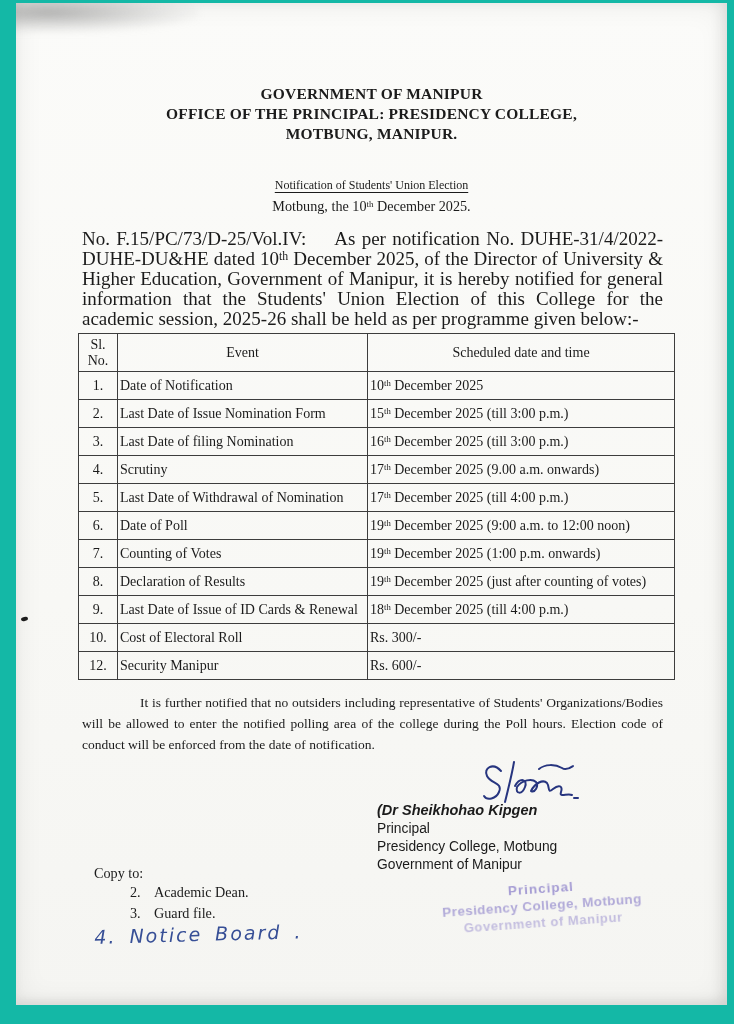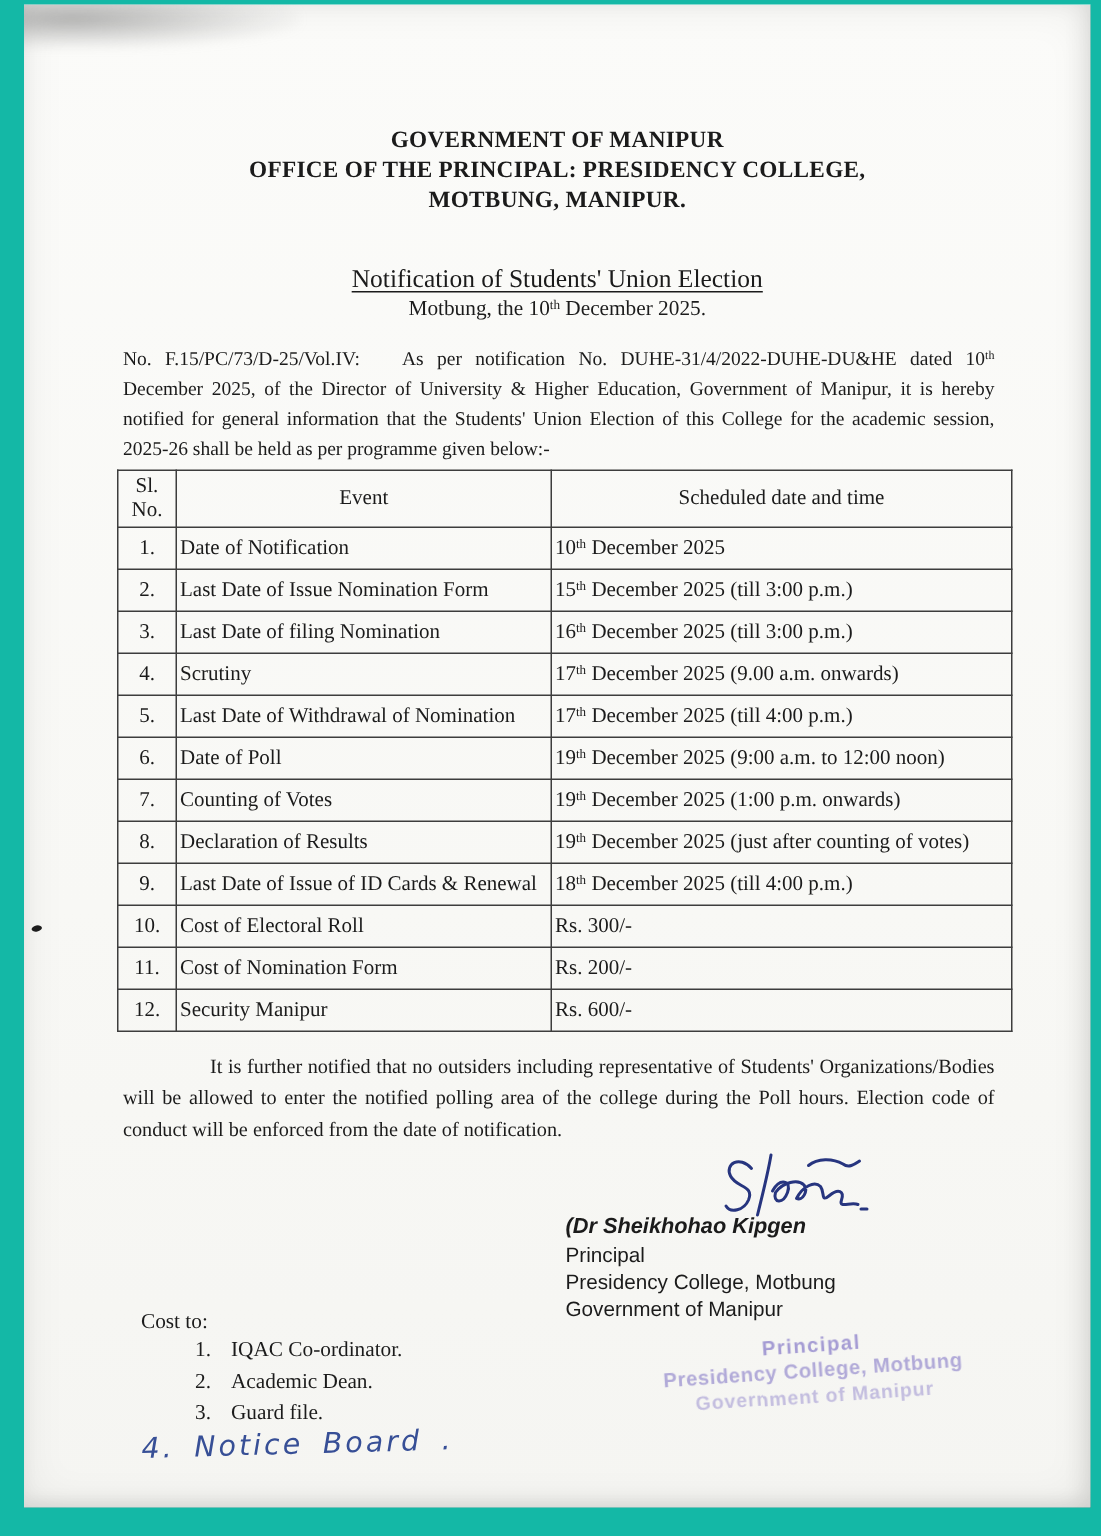--- a/index.html
+++ b/index.html
@@ -20,24 +20,24 @@
   .scan-shadow {
     position:absolute; left:-6px; top:-4px; width:190px; height:34px;
     background:radial-gradient(ellipse at 20% 40%, rgba(110,110,110,0.5), rgba(160,160,160,0.18) 55%, transparent 75%);
     filter:blur(3px);
   }
   .scan-speck { position:absolute; left:5px; top:614px; width:7px; height:4px; background:#1d1d1d; border-radius:50%; transform:rotate(-12deg); }
 
   .letterhead { margin-top:81px; text-align:center; font-weight:bold; font-size:15.5px; line-height:20px; letter-spacing:0.2px; }
 
   .title-wrap { margin-top:31px; text-align:center; }
-  .notice-title { font-size:17px; line-height:21px; text-decoration:underline; text-underline-offset:3px; }
+  .notice-title { font-size:12px; line-height:21px; text-decoration:underline; text-underline-offset:3px; }
   .place-date { font-size:14.2px; line-height:20px; }
 
-  .intro { margin:13px 64px 0 66px; font-size:13px; line-height:20px; text-align:justify; }
+  .intro { margin:13px 64px 0 66px; font-size:19px; line-height:20px; text-align:justify; }
   .refno { margin-right:28px; }
 
   table.schedule { margin:4px 0 0 62px; border-collapse:collapse; width:596px; table-layout:fixed; font-size:14px; }
   table.schedule col.c-sl { width:39px; }
   table.schedule col.c-event { width:250px; }
   table.schedule col.c-sched { width:307px; }
   table.schedule th, table.schedule td { border:1.4px solid #3d3d3d; font-weight:normal; }
   table.schedule th { padding:2px 2px; line-height:16px; text-align:center; font-size:14px; height:33px; }
   table.schedule td { padding:5px 2px; line-height:17px; }
   td.sl { text-align:center; }
@@ -149,25 +149,20 @@
       </tr>
       <tr>
         <td class="sl">9.</td>
         <td class="event">Last Date of Issue of ID Cards &amp; Renewal</td>
         <td class="sched">18<sup>th</sup> December 2025 (till 4:00 p.m.)</td>
       </tr>
       <tr>
         <td class="sl">10.</td>
         <td class="event">Cost of Electoral Roll</td>
         <td class="sched">Rs. 300/-</td>
-      </tr>
-      <tr>
-        <td class="sl">11.</td>
-        <td class="event">Cost of Nomination Form</td>
-        <td class="sched">Rs. 200/-</td>
       </tr>
       <tr>
         <td class="sl">12.</td>
         <td class="event">Security Manipur</td>
         <td class="sched">Rs. 600/-</td>
       </tr>
     </tbody>
       </table>
 
     <p class="further">It is further notified that no outsiders including representative of Students' Organizations/Bodies will be allowed to enter the notified polling area of the college during the Poll hours. Election code of conduct will be enforced from the date of notification.</p>
@@ -183,22 +178,21 @@
         </g>
       </svg>
       <div class="sig-name">(Dr Sheikhohao Kipgen</div>
       <div class="sig-line">Principal</div>
       <div class="sig-line">Presidency College, Motbung</div>
       <div class="sig-line">Government of Manipur</div>
     </div>
 
     <div class="bottom-row">
       <div class="copy-to">
-        <div class="copy-label">Cost to:</div>
-        <div class="copy-item"><span class="num">1.</span><span>IQAC Co-ordinator.</span></div>
+        <div class="copy-label">Copy to:</div>
         <div class="copy-item"><span class="num">2.</span><span>Academic Dean.</span></div>
         <div class="copy-item"><span class="num">3.</span><span>Guard file.</span></div>
         <div class="handwritten">4. Notice Board .</div>
       </div>
 
       <div class="stamp">
         <div class="stamp-l1">Principal</div>
         <div class="stamp-l2">Presidency College, Motbung</div>
         <div class="stamp-l3">Government of Manipur</div>
       </div>

